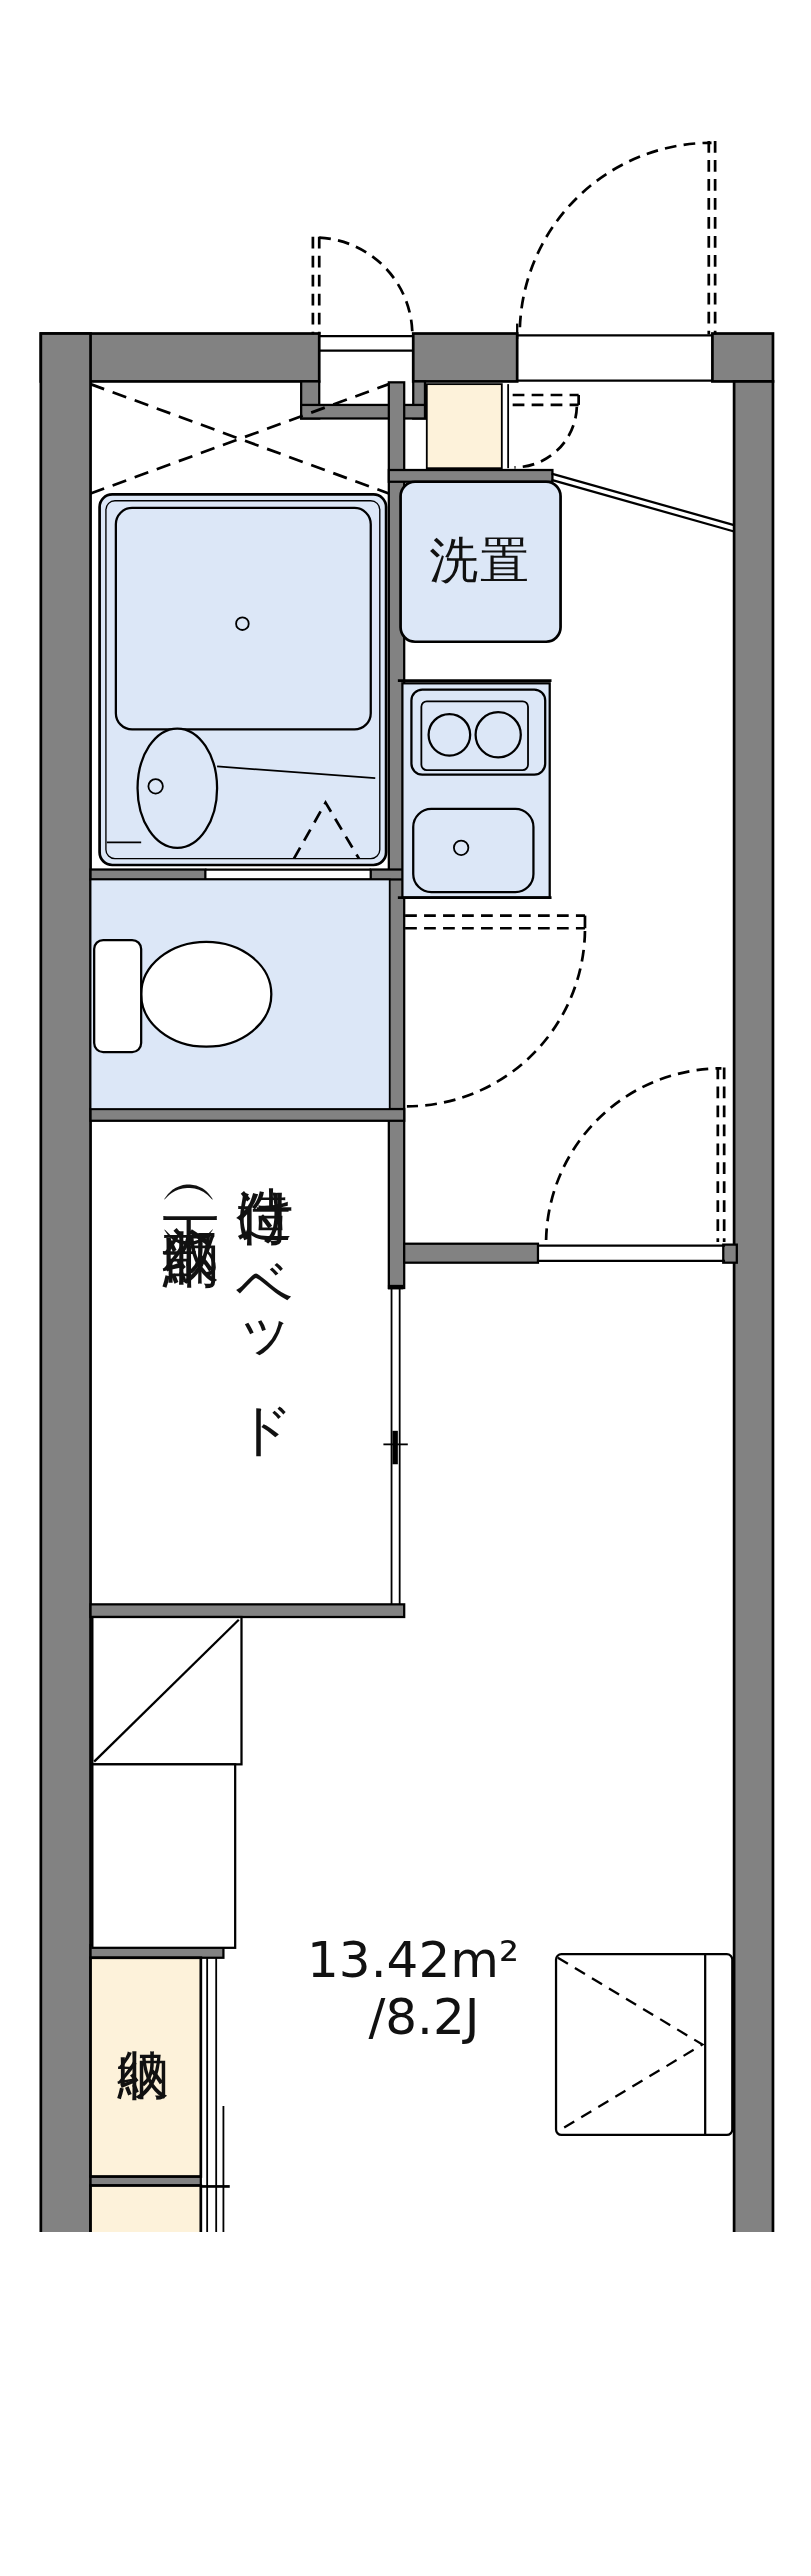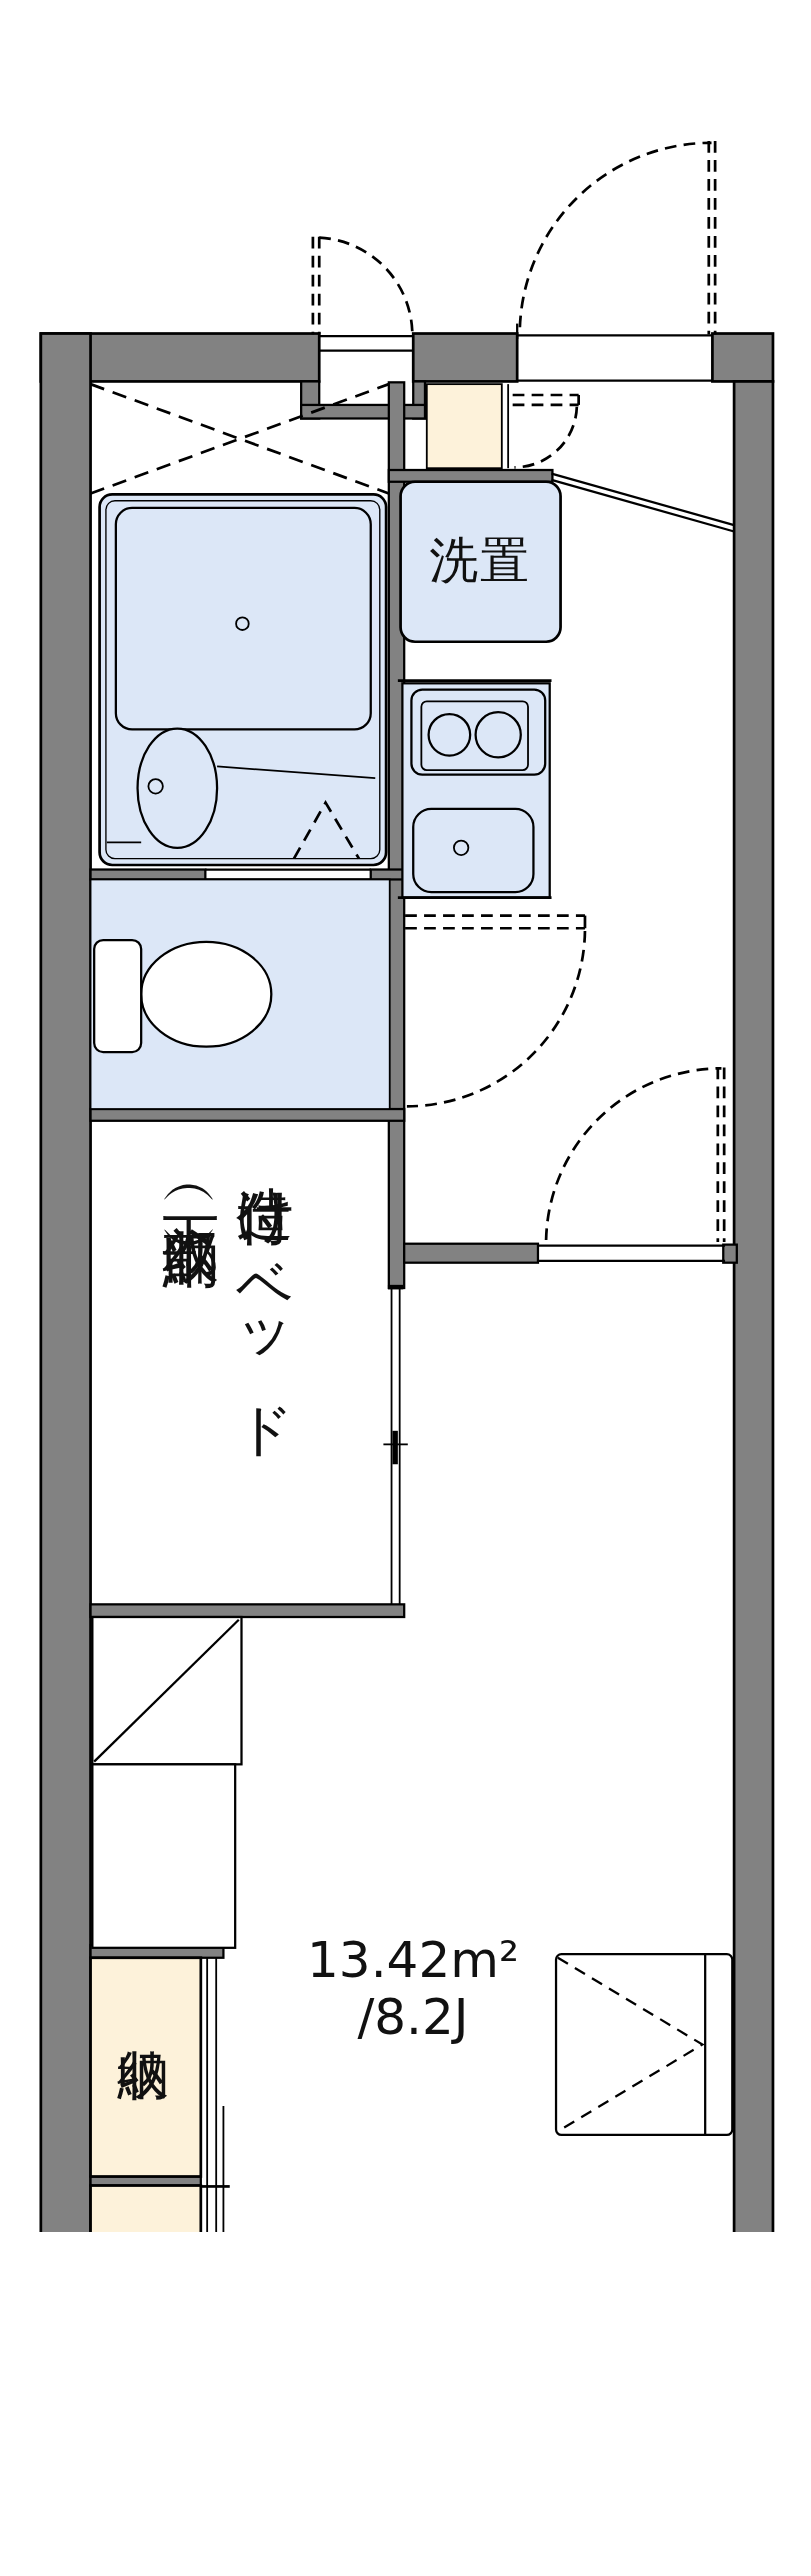--- a/index.html
+++ b/index.html
@@ -207,18 +207,18 @@
       <line x1="566" y1="2635" x2="566" y2="2710"></line>
     </g>
   </svg>
 
   <div class="lbl laundry-lbl center" style="left:400px;top:535px;width:160px;">洗置</div>
 
   <div class="lbl vtext bed-lbl" style="left:235px;top:1141px;">造付けベッド</div>
   <div class="lbl vtext bed-lbl" style="left:161px;top:1168px;">（下部収納）</div>
 
   <div class="lbl room-area center" style="left:273px;top:1934px;width:280px;">13.42m²</div>
-  <div class="lbl room-area center" style="left:273px;top:1991px;width:280px;">/8.2J</div>
+  <div class="lbl room-area center" style="left:284px;top:1991px;width:280px;">/8.2J</div>
 
   <div class="lbl vtext storage-lbl" style="left:116px;top:2008px;">収納</div>
   <div class="lbl vtext storage-lbl" style="left:116px;top:2233px;">収納</div>
 </div>
 
 
 </body></html>

